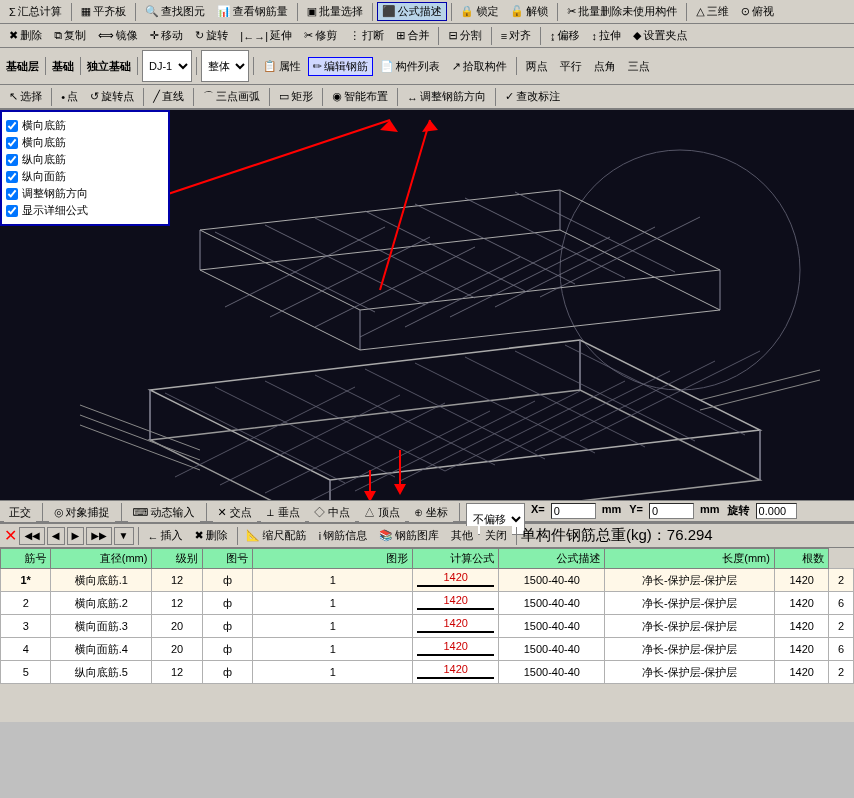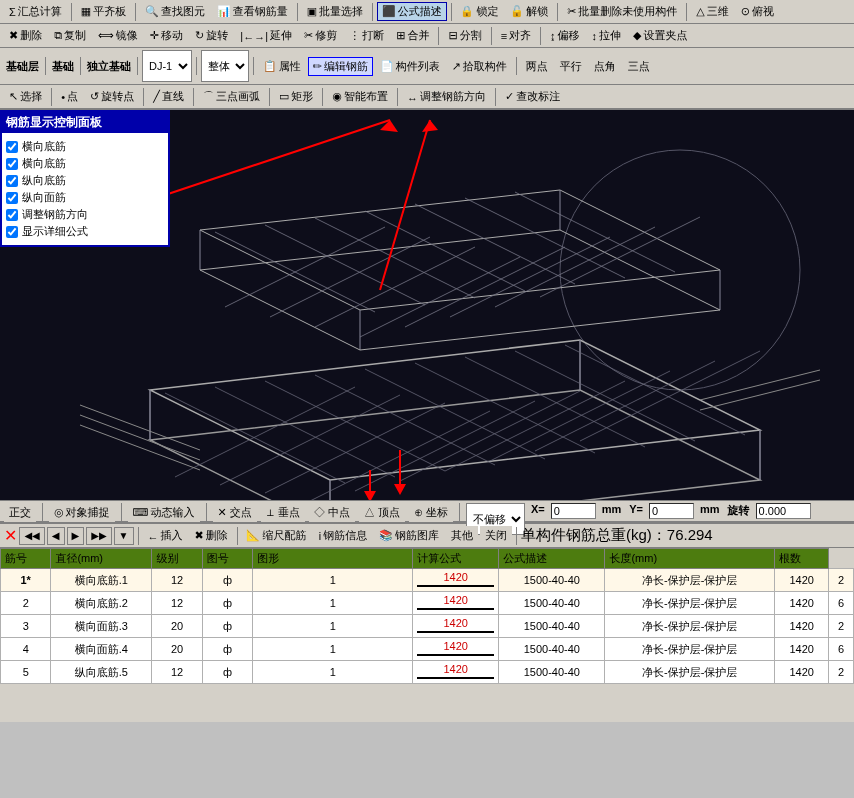--- a/index.html
+++ b/index.html
@@ -28,21 +28,21 @@
     .status-bar { display: flex; align-items: flex-start; background: #d4d0c8; border-top: 1px solid #808080; border-bottom: 1px solid #808080; padding: 2px 4px; gap: 4px; height: 22px; font-size: 11px; }
     .coord-input { width: 45px; height: 16px; border: 1px inset #808080; background: white; font-size: 11px; padding: 0 2px; }
 
     
     .bottom-panel { height: 200px; background: #d4d0c8; border-top: 2px solid #808080; }
     .bottom-toolbar { display: flex; align-items: center; padding: 2px 4px; gap: 2px; border-bottom: 1px solid #808080; height: 24px; background: #d4d0c8; }
     .nav-btn { background: #d4d0c8; border: 1px solid #808080; padding: 0 4px; height: 18px; cursor: pointer; font-size: 10px; }
 
     
     .data-table { width: 100%; border-collapse: collapse; font-size: 11px; }
-    .data-table th { background: #4d7c0f; border: 1px solid #808080; padding: 2px 4px; text-align: left; font-weight: normal; }
+    .data-table th { background: #86efac; border: 1px solid #808080; padding: 2px 4px; text-align: right; font-weight: normal; }
     .data-table td { border: 1px solid #b0b0b0; padding: 2px 4px; text-align: center; background: white; }
     .data-table tr:first-child td { background: #fff8e8; }
     .data-table .highlight { color: #cc0000; }
     .table-scroll { overflow-y: auto; max-height: 160px; }
     .row-num { font-weight: bold; }
     .star-row { background: #ffffc0 !important; }
   </style>
 </head>
 <body>
 
@@ -252,21 +252,20 @@
     <span class="toolbar-btn">
       <span>✓</span>
         <span>查改标注</span>
     </span>
   </div>
 </div>
 
 <div class="canvas-area" style="height: 390px; position: relative; background: #0d0d1a;">
 
   <div class="control-panel">
-    <div class="control-panel-title">钢筋显示控制面板</div>
     <div class="control-panel-body">
       <div class="checkbox-item">
         <input type="checkbox" checked="" style="">
         <span>横向底筋</span>
       </div>
       <div class="checkbox-item">
         <input type="checkbox" checked="" style="">
         <span>横向底筋</span>
       </div>
       <div class="checkbox-item">
@@ -445,21 +444,21 @@
   <select class="dropdown-select">
     <option>不偏移</option>
   </select>
   <span class="toolbar-label">X=</span>
   <input type="text" class="coord-input" value="0" style="">
   <span class="toolbar-label">mm</span>
   <span class="toolbar-label">Y=</span>
   <input type="text" class="coord-input" value="0" style="">
   <span class="toolbar-label">mm</span>
   <span class="toolbar-label">旋转</span>
-  <input type="text" class="coord-input" value="0.000" style="width: 55px;">
+  <input type="text" class="coord-input" value="0.000" style="width: 41px;">
 </div>
 
 <div class="bottom-panel">
 
   <div class="bottom-toolbar">
     <span style="color:red;font-size:16px;cursor:pointer;">✕</span>
     <button class="nav-btn">◀◀</button>
     <button class="nav-btn">◀</button>
     <button class="nav-btn">▶</button>
     <button class="nav-btn">▶▶</button>

